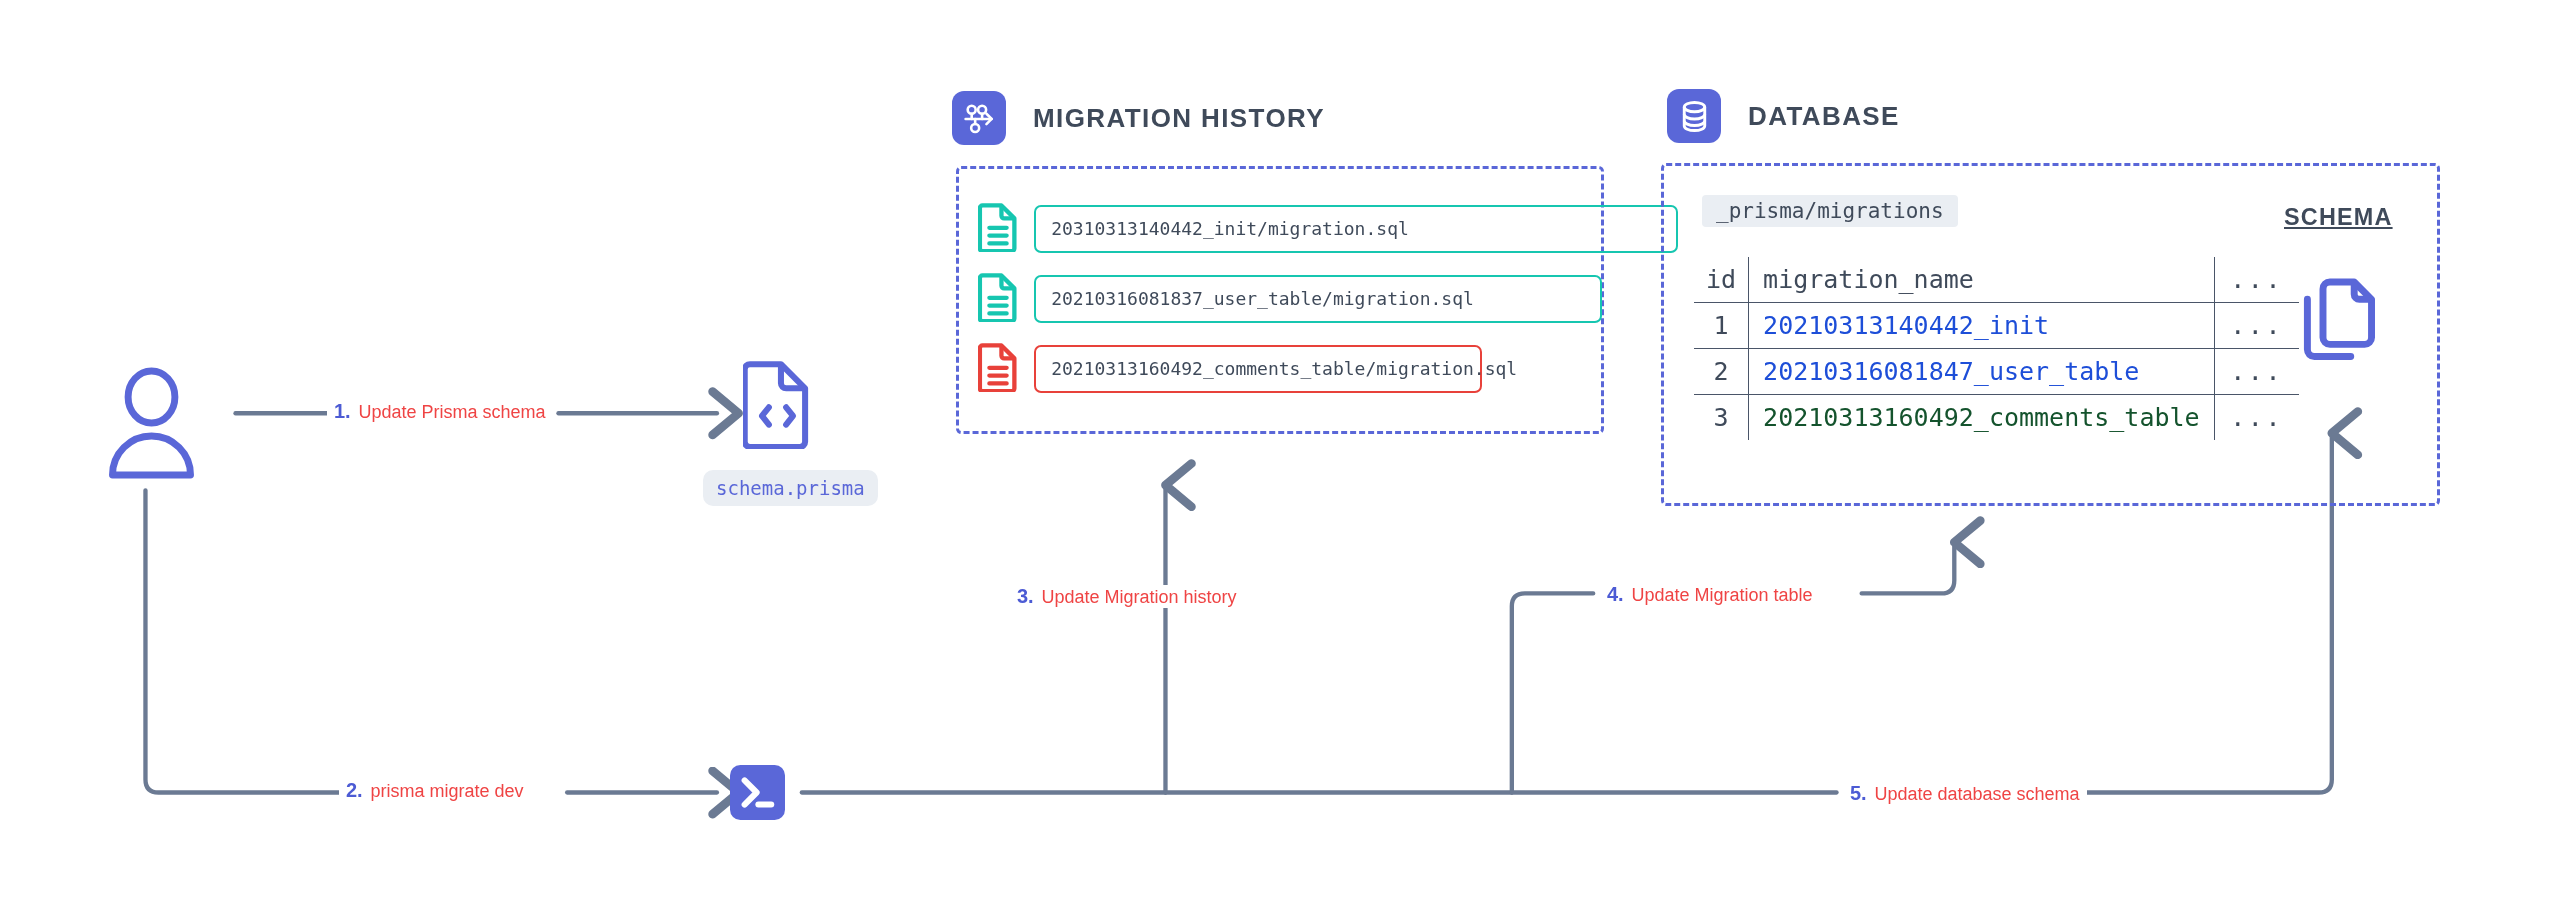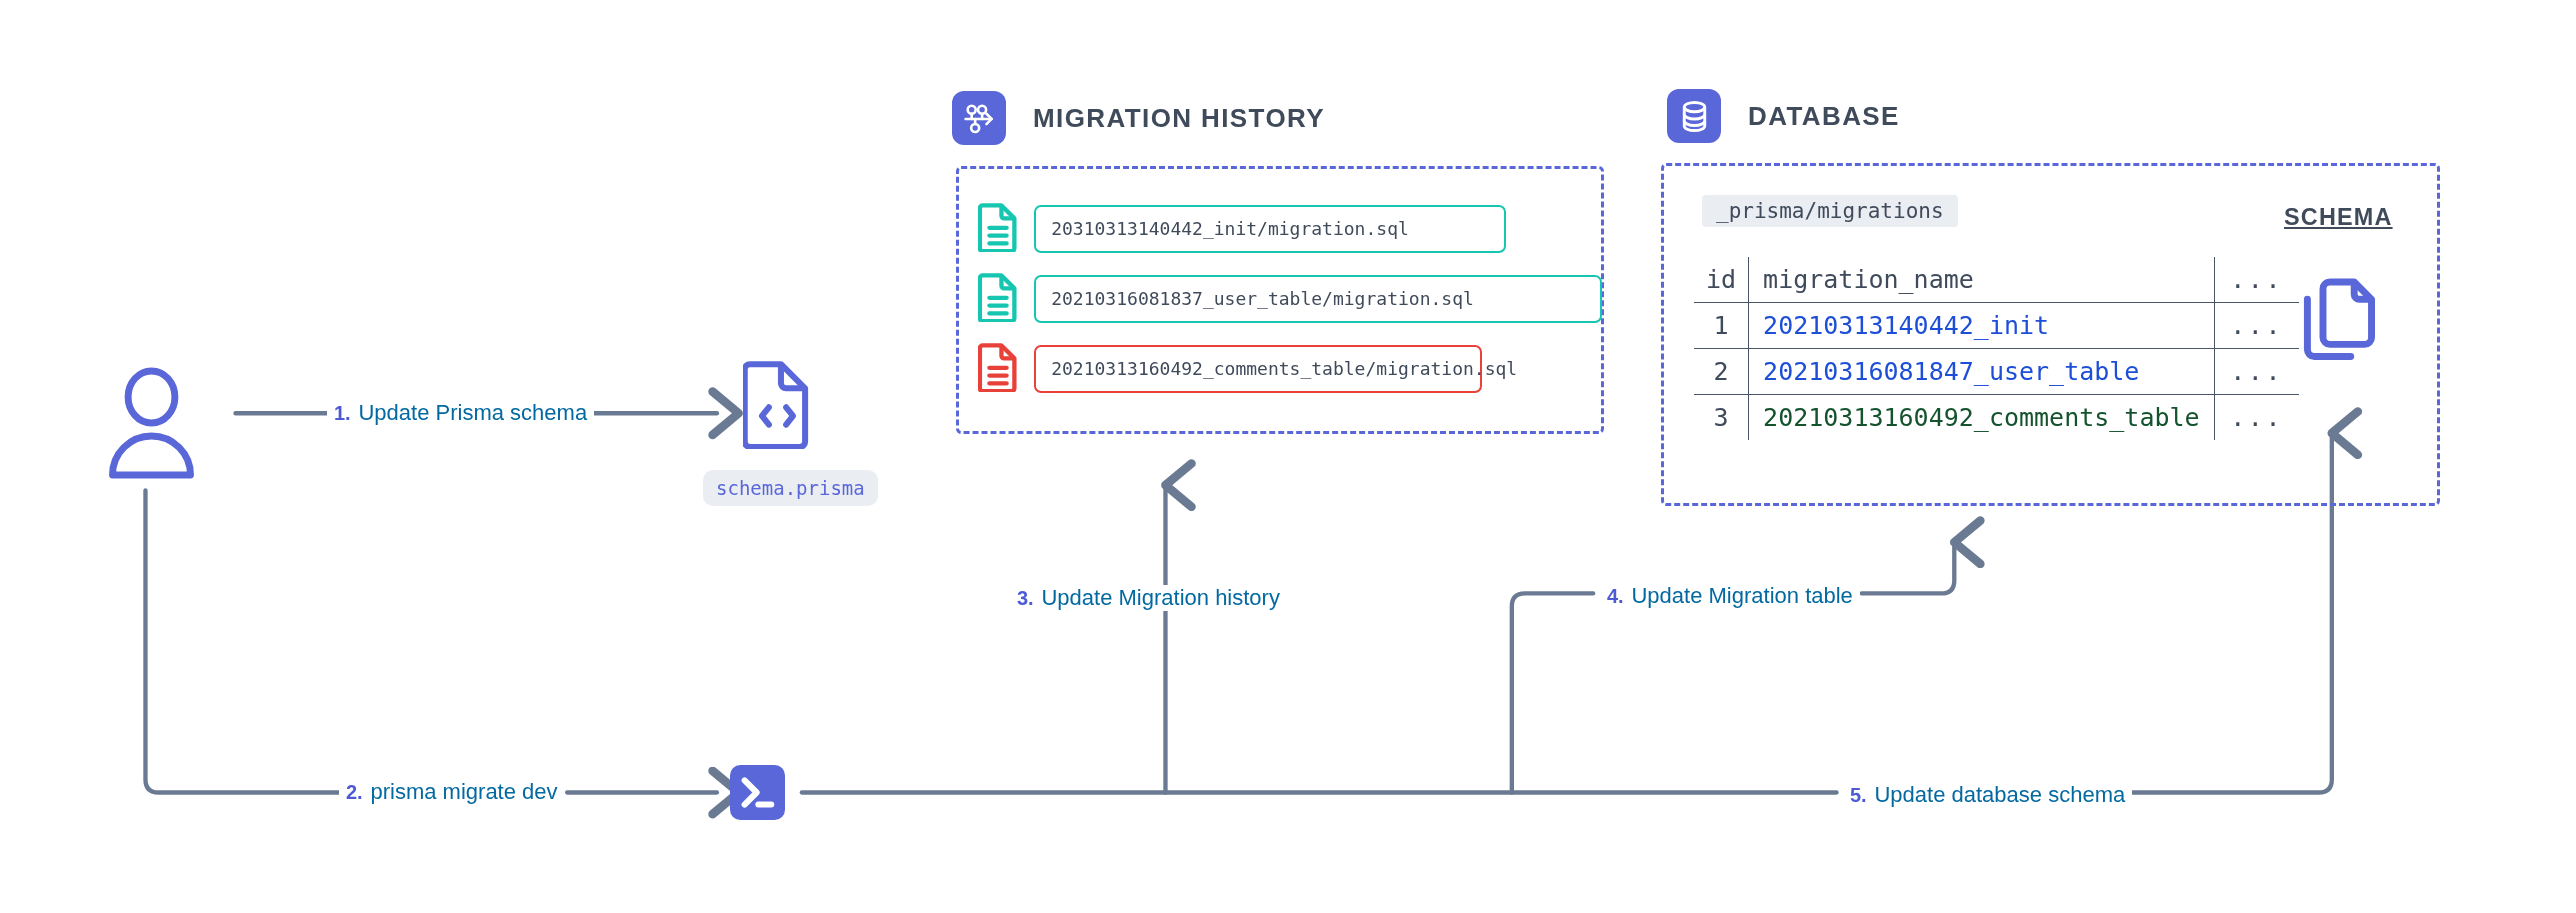--- a/index.html
+++ b/index.html
@@ -146,22 +146,22 @@
     background: #ffffff;
     padding: 0 7px;
     white-space: nowrap;
   }
   .step-num {
     font-size: 20px;
     font-weight: bold;
     color: #4c5bd4;
   }
   .step-text {
-    font-size: 22px;
-    color: #0369a1;
+    font-size: 18px;
+    color: #ef4444;
   }
 
   
   .prisma-badge {
     position: absolute;
     background: #eaeef3;
     border-radius: 10px;
     padding: 7px 13px;
     font-family: "DejaVu Sans Mono", monospace;
     font-size: 19px;
@@ -275,21 +275,21 @@
   <div class="dashed-box" style="left:956px; top:166px; width:648px; height:268px;"></div>
 
   <div class="file-row" style="left:978px; top:202px;">
     <span>
       <svg width="40" height="50" viewBox="0 0 46 58" xmlns="http://www.w3.org/2000/svg">
         <path d="M5,4 h22 l15,15 v35 a3,3 0 0 1 -3,3 h-34 a3,3 0 0 1 -3,-3 v-47 a3,3 0 0 1 3,-3 z" fill="none" stroke="#16c6b0" stroke-width="5" stroke-linejoin="round"></path>
         <path d="M27,4 v12 a3,3 0 0 0 3,3 h12" fill="none" stroke="#16c6b0" stroke-width="5" stroke-linejoin="round"></path>
         <path d="M13,30 h20 M13,39 h20 M13,48 h20" stroke="#16c6b0" stroke-width="5" stroke-linecap="round"></path>
       </svg>
     </span>
-    <span class="file-chip" style="width:472px;">20310313140442_init/migration.sql</span>
+    <span class="file-chip" style="width:644px;">20310313140442_init/migration.sql</span>
   </div>
 
   <div class="file-row" style="left:978px; top:272px;">
     <span>
       <svg width="40" height="50" viewBox="0 0 46 58" xmlns="http://www.w3.org/2000/svg">
         <path d="M5,4 h22 l15,15 v35 a3,3 0 0 1 -3,3 h-34 a3,3 0 0 1 -3,-3 v-47 a3,3 0 0 1 3,-3 z" fill="none" stroke="#16c6b0" stroke-width="5" stroke-linejoin="round"></path>
         <path d="M27,4 v12 a3,3 0 0 0 3,3 h12" fill="none" stroke="#16c6b0" stroke-width="5" stroke-linejoin="round"></path>
         <path d="M13,30 h20 M13,39 h20 M13,48 h20" stroke="#16c6b0" stroke-width="5" stroke-linecap="round"></path>
       </svg>
     </span>

